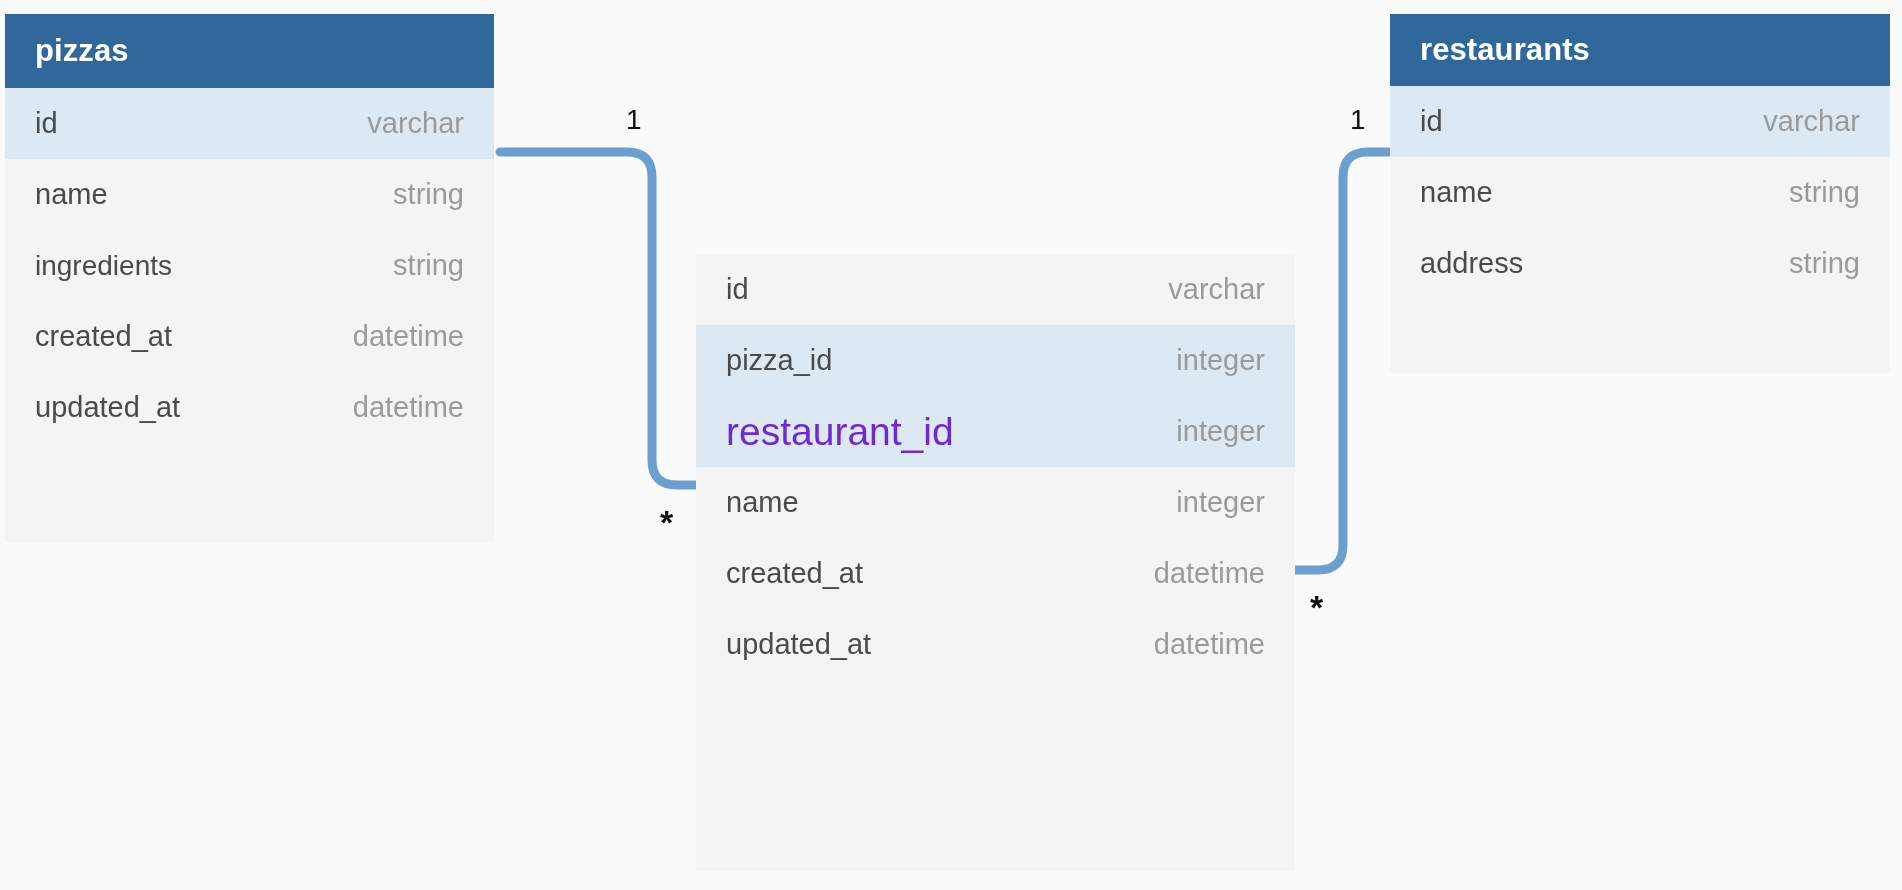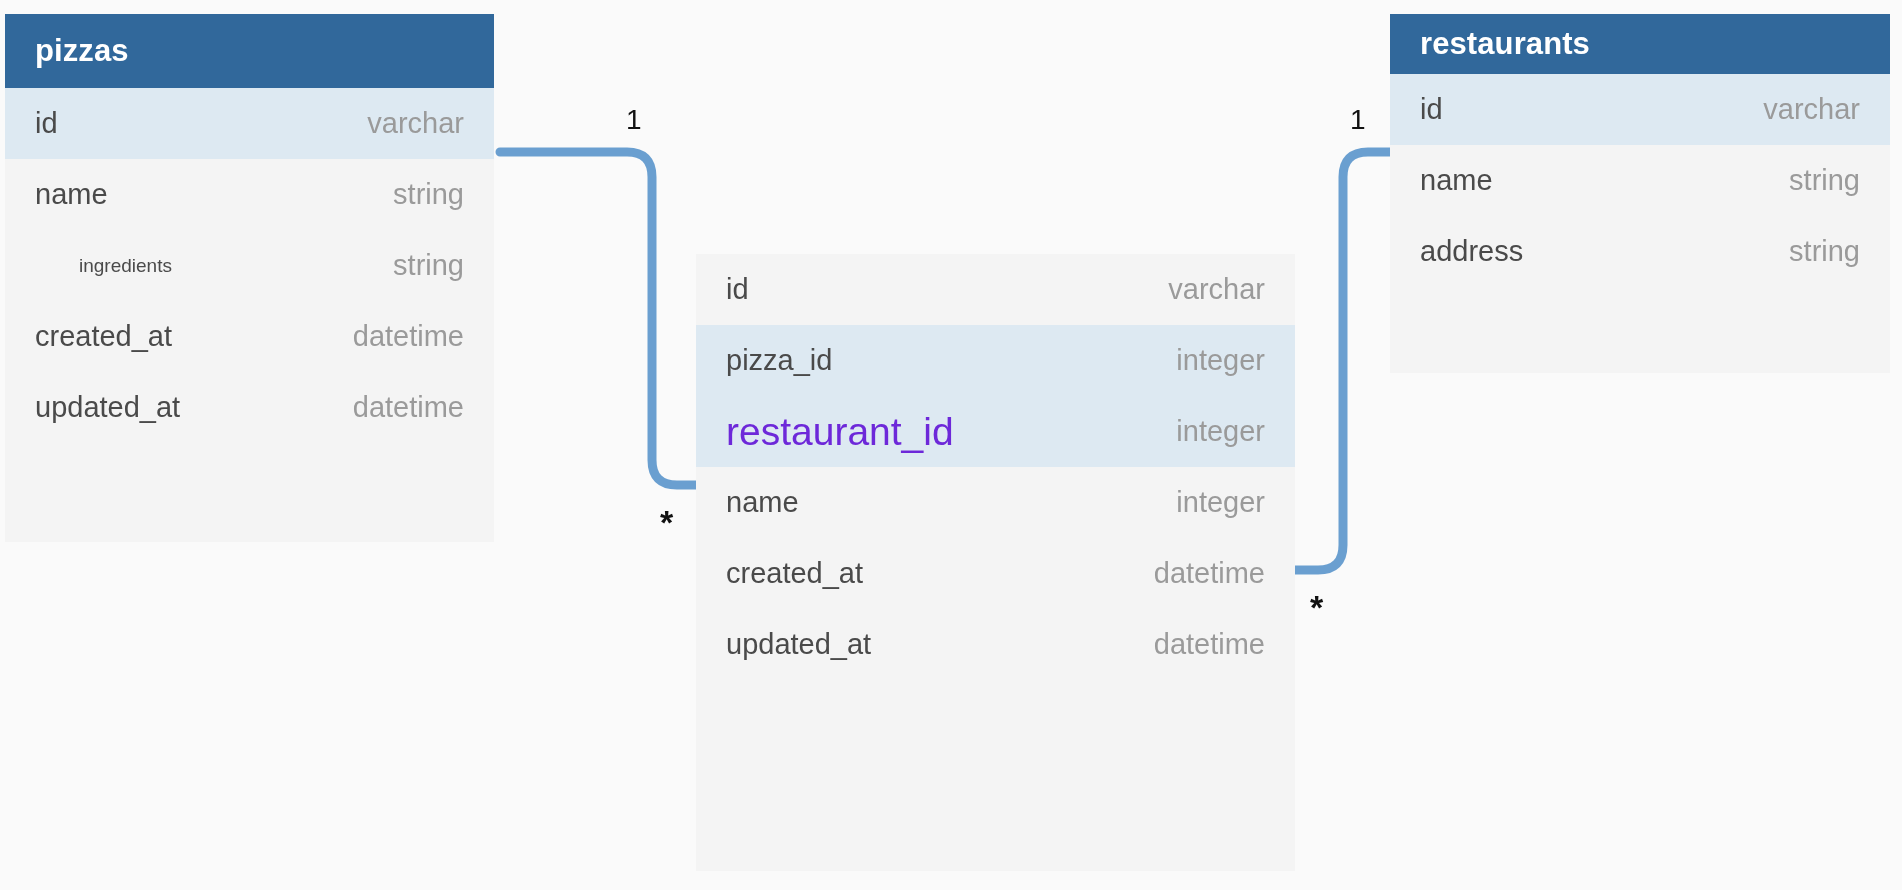--- a/index.html
+++ b/index.html
@@ -116,21 +116,21 @@
         </div>
         <div class="col-row is-key" style="height: 71px; padding: 0px 30px; background: rgb(221, 233, 242);">
           <span class="col-name" style="font-size: 29px; color: rgb(74, 74, 74);">id</span>
           <span class="col-type" style="font-size: 29px; color: rgb(154, 154, 154);">varchar</span>
         </div>
         <div class="col-row" style="height: 71px; padding: 0px 30px; background: rgb(244, 244, 244);">
           <span class="col-name" style="font-size: 29px; color: rgb(74, 74, 74);">name</span>
           <span class="col-type" style="font-size: 29px; color: rgb(154, 154, 154);">string</span>
         </div>
         <div class="col-row" style="height: 71px; padding: 0px 30px; background: rgb(244, 244, 244);">
-          <span class="col-name" style="font-size: 19px; color: rgb(74, 74, 74); margin-left: 44px;">ingredients</span>
+          <span class="col-name" style="font-size: 28px; color: rgb(74, 74, 74);">ingredients</span>
           <span class="col-type" style="font-size: 29px; color: rgb(154, 154, 154);">string</span>
         </div>
         <div class="col-row" style="height: 71px; padding: 0px 30px; background: rgb(244, 244, 244);">
           <span class="col-name" style="font-size: 29px; color: rgb(74, 74, 74);">created_at</span>
           <span class="col-type" style="font-size: 29px; color: rgb(154, 154, 154);">datetime</span>
         </div>
         <div class="col-row" style="height: 71px; padding: 0px 30px; background: rgb(244, 244, 244);">
           <span class="col-name" style="font-size: 29px; color: rgb(74, 74, 74);">updated_at</span>
           <span class="col-type" style="font-size: 29px; color: rgb(154, 154, 154);">datetime</span>
         </div>
@@ -157,21 +157,21 @@
           <span class="col-name" style="font-size: 29px; color: rgb(74, 74, 74);">created_at</span>
           <span class="col-type" style="font-size: 29px; color: rgb(154, 154, 154);">datetime</span>
         </div>
         <div class="col-row" style="height: 71px; padding: 0px 30px; background: rgb(244, 244, 244);">
           <span class="col-name" style="font-size: 29px; color: rgb(74, 74, 74);">updated_at</span>
           <span class="col-type" style="font-size: 29px; color: rgb(154, 154, 154);">datetime</span>
         </div>
         <div class="table-foot" style="height: 117px; background: rgb(244, 244, 244);"></div>
       </div>
       <div class="table-card" style="left: 1390px; top: 14px; width: 500px; height: 359px; background: rgb(244, 244, 244);">
-        <div class="table-header" style="height: 60px; padding: 0px 30px; background: rgb(49, 104, 155);">
+        <div class="table-header" style="height: 72px; padding: 0px 30px; background: rgb(49, 104, 155);">
           <span class="table-title" style="font-size: 31px;">restaurants</span>
         </div>
         <div class="col-row is-key" style="height: 71px; padding: 0px 30px; background: rgb(221, 233, 242);">
           <span class="col-name" style="font-size: 29px; color: rgb(74, 74, 74);">id</span>
           <span class="col-type" style="font-size: 29px; color: rgb(154, 154, 154);">varchar</span>
         </div>
         <div class="col-row" style="height: 71px; padding: 0px 30px; background: rgb(244, 244, 244);">
           <span class="col-name" style="font-size: 29px; color: rgb(74, 74, 74);">name</span>
           <span class="col-type" style="font-size: 29px; color: rgb(154, 154, 154);">string</span>
         </div>

